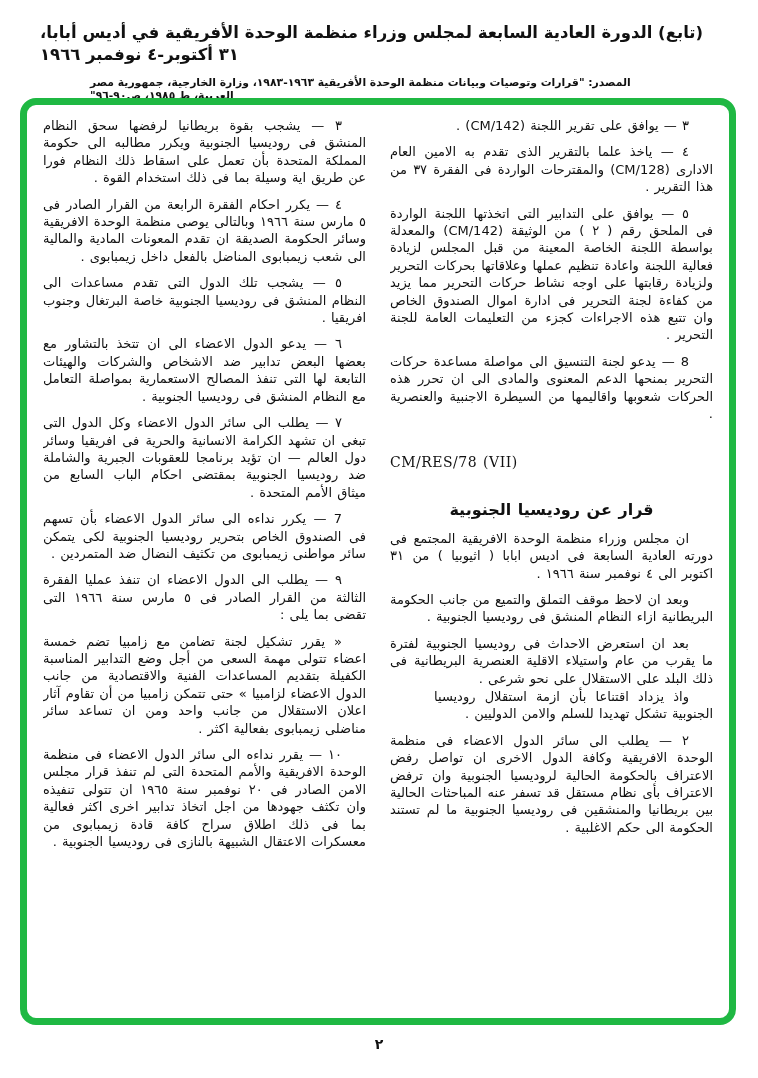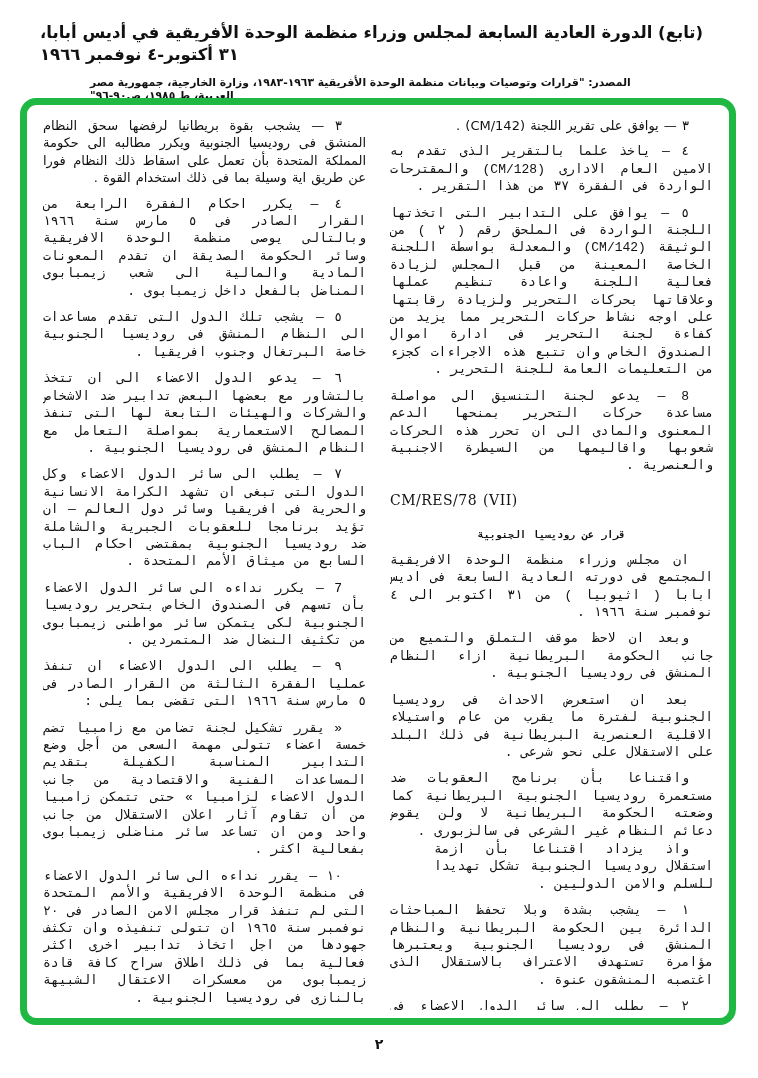--- a/index.html
+++ b/index.html
@@ -58,39 +58,39 @@
   .col p{
     margin:0;
     direction:rtl;
     text-align:justify;
     text-align-last:right;
     font-size:13px;
     line-height:1.34;
     text-indent:24px;
     word-spacing:1px;
   }
-  .col p + p{margin-top:9px;font-family:Liberation Mono, monospace;}
+  .col p + p{margin-top:9px;}
   .col p.tight{margin-top:1px;margin-left:44px;}
   .col p.ref{
     direction:ltr;
     text-align:center;
     text-align-last:left;
     text-indent:0;
     font-family:"DejaVu Serif",serif;
     font-size:14px;
-    margin-top:16px;
+    margin-top:30px;
     letter-spacing:0.5px;
   }
   .col p.heading{
     font-weight:bold;
     text-align:center;
     text-align-last:center;
     text-indent:0;
-    font-size:10px;
-    margin-top:20px;
+    font-size:16px;
+    margin-top:28px;
     margin-bottom:4px;
   }
   
   .page-number{
     position:absolute;
     left:0;right:0;
     top:1036px;
     text-align:center;
     font-size:14px;
     font-weight:bold;
@@ -110,23 +110,21 @@
     <div class="col">
         <p class="para">٣ — يوافق على تقرير اللجنة (CM/142) .</p>
         <p class="para">٤ — ياخذ علما بالتقرير الذى تقدم به الامين العام الادارى (CM/128) والمقترحات الواردة فى الفقرة ٣٧ من هذا التقرير .</p>
         <p class="para">٥ — يوافق على التدابير التى اتخذتها اللجنة الواردة فى الملحق رقم ( ٢ ) من الوثيقة (CM/142) والمعدلة بواسطة اللجنة الخاصة المعينة من قبل المجلس لزيادة فعالية اللجنة واعادة تنظيم عملها وعلاقاتها بحركات التحرير ولزيادة رقابتها على اوجه نشاط حركات التحرير مما يزيد من كفاءة لجنة التحرير فى ادارة اموال الصندوق الخاص وان تتبع هذه الاجراءات كجزء من التعليمات العامة للجنة التحرير .</p>
         <p class="para">8 — يدعو لجنة التنسيق الى مواصلة مساعدة حركات التحرير بمنحها الدعم المعنوى والمادى الى ان تحرر هذه الحركات شعوبها واقاليمها من السيطرة الاجنبية والعنصرية .</p>
         <p class="ref">CM/RES/78 (VII)</p>
         <p class="heading">قرار عن روديسيا الجنوبية</p>
         <p class="para">ان مجلس وزراء منظمة الوحدة الافريقية المجتمع فى دورته العادية السابعة فى اديس ابابا ( اثيوبيا ) من ٣١ اكتوبر الى ٤ نوفمبر سنة ١٩٦٦ .</p>
         <p class="para">وبعد ان لاحظ موقف التملق والتميع من جانب الحكومة البريطانية ازاء النظام المنشق فى روديسيا الجنوبية .</p>
         <p class="para">بعد ان استعرض الاحداث فى روديسيا الجنوبية لفترة ما يقرب من عام واستيلاء الاقلية العنصرية البريطانية فى ذلك البلد على الاستقلال على نحو شرعى .</p>
-        <p class="para">واقتناعا بأن برنامج العقوبات ضد مستعمرة روديسيا الجنوبية البريطانية كما وضعته الحكومة البريطانية لا ولن يقوض دعائم النظام غير الشرعى فى سالزبورى .</p>
         <p class="para tight">واذ يزداد اقتناعا بأن ازمة استقلال روديسيا الجنوبية تشكل تهديدا للسلم والامن الدوليين .</p>
-        <p class="para">١ — يشجب بشدة وبلا تحفظ المباحثات الدائرة بين الحكومة البريطانية والنظام المنشق فى روديسيا الجنوبية ويعتبرها مؤامرة تستهدف الاعتراف بالاستقلال الذى اغتصبه المنشقون عنوة .</p>
         <p class="para">٢ — يطلب الى سائر الدول الاعضاء فى منظمة الوحدة الافريقية وكافة الدول الاخرى ان تواصل رفض الاعتراف بالحكومة الحالية لروديسيا الجنوبية وان ترفض الاعتراف بأى نظام مستقل قد تسفر عنه المباحثات الحالية بين بريطانيا والمنشقين فى روديسيا الجنوبية ما لم تستند الحكومة الى حكم الاغلبية .</p>
       </div>
     <div class="col">
         <p class="para">٣ — يشجب بقوة بريطانيا لرفضها سحق النظام المنشق فى روديسيا الجنوبية ويكرر مطالبه الى حكومة المملكة المتحدة بأن تعمل على اسقاط ذلك النظام فورا عن طريق اية وسيلة بما فى ذلك استخدام القوة .</p>
         <p class="para">٤ — يكرر احكام الفقرة الرابعة من القرار الصادر فى ٥ مارس سنة ١٩٦٦ وبالتالى يوصى منظمة الوحدة الافريقية وسائر الحكومة الصديقة ان تقدم المعونات المادية والمالية الى شعب زيمبابوى المناضل بالفعل داخل زيمبابوى .</p>
         <p class="para">٥ — يشجب تلك الدول التى تقدم مساعدات الى النظام المنشق فى روديسيا الجنوبية خاصة البرتغال وجنوب افريقيا .</p>
         <p class="para">٦ — يدعو الدول الاعضاء الى ان تتخذ بالتشاور مع بعضها البعض تدابير ضد الاشخاص والشركات والهيئات التابعة لها التى تنفذ المصالح الاستعمارية بمواصلة التعامل مع النظام المنشق فى روديسيا الجنوبية .</p>
         <p class="para">٧ — يطلب الى سائر الدول الاعضاء وكل الدول التى تبغى ان تشهد الكرامة الانسانية والحرية فى افريقيا وسائر دول العالم — ان تؤيد برنامجا للعقوبات الجبرية والشاملة ضد روديسيا الجنوبية بمقتضى احكام الباب السابع من ميثاق الأمم المتحدة .</p>
         <p class="para">7 — يكرر نداءه الى سائر الدول الاعضاء بأن تسهم فى الصندوق الخاص بتحرير روديسيا الجنوبية لكى يتمكن سائر مواطنى زيمبابوى من تكثيف النضال ضد المتمردين .</p>
         <p class="para">٩ — يطلب الى الدول الاعضاء ان تنفذ عمليا الفقرة الثالثة من القرار الصادر فى ٥ مارس سنة ١٩٦٦ التى تقضى بما يلى :</p>

